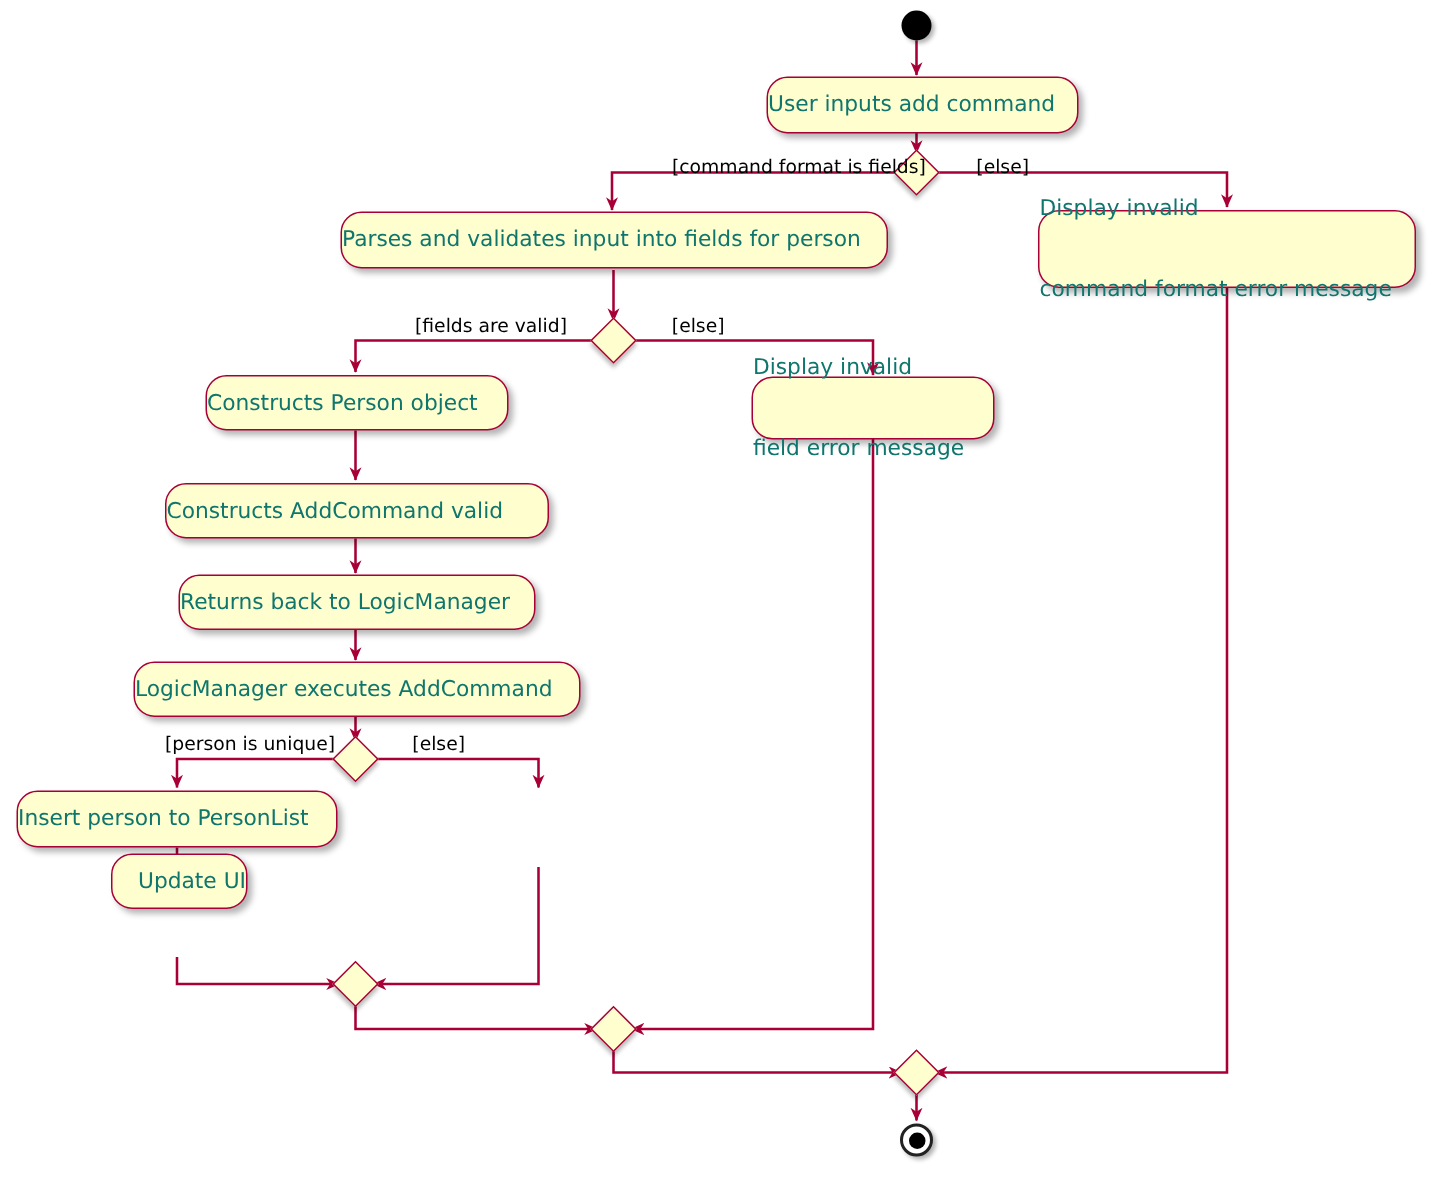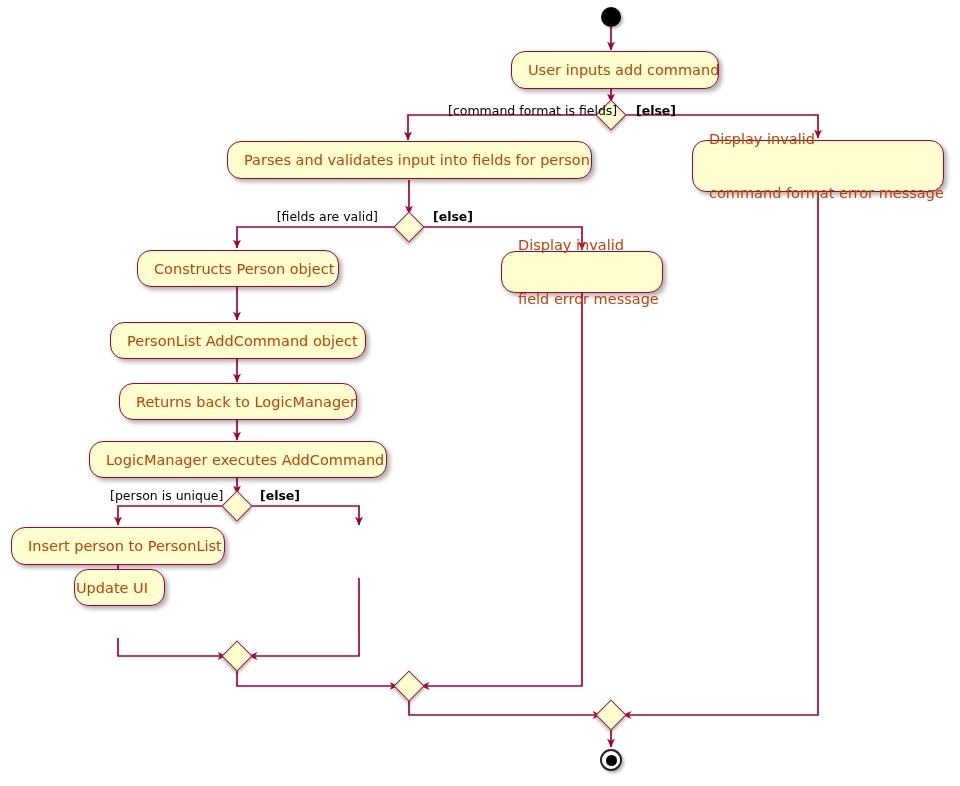--- a/index.html
+++ b/index.html
@@ -22,26 +22,26 @@
     height: 786px;
     pointer-events: none;
   }
   
   .node {
     position: absolute;
     box-sizing: border-box;
     background: #FEFECE;
     border: 1.5px solid #A80036;
     border-radius: 14px;
-    color: #c2410c;
+    color: #0f766e;
     font-size: 14.5px;
     line-height: 18px;
     display: flex;
     align-items: center;
-    padding: 0 16px;
+    padding: 0 0;
     box-shadow: 3px 3px 4px rgba(0,0,0,0.30);
     white-space: pre;
   }
   .node.multiline {
     align-items: center;
   }
   .node .txt { display: block; }
   
   .start-node {
     position: absolute;
@@ -79,21 +79,21 @@
   }
   
   .guard {
     position: absolute;
     font-size: 12.5px;
     line-height: 14px;
     color: #000000;
     white-space: pre;
     background: transparent;
   }
-  .guard.right { text-align: center; font-weight: bold; }
+  .guard.right { text-align: right; }
   .guard.left  { text-align: right; }
 </style>
 </head>
 <body>
 
 <div id="canvas">
 
   <svg id="wires" viewBox="0 0 960 786" xmlns="http://www.w3.org/2000/svg">
     <defs>
       <marker id="arw" markerWidth="10" markerHeight="10" refX="8.5" refY="4" orient="auto" markerUnits="userSpaceOnUse">
@@ -176,21 +176,21 @@
       <span class="txt">Display invalid</span>
       <span class="txt">field error message</span>
     </span>
   </div>
 
   <div class="node" style="left:137px; top:250px; width:202px; height:37px;text-align:right;">
     <span class="txt">Constructs Person object</span>
   </div>
 
   <div class="node" style="left:110px; top:322px; width:256px; height:37px;">
-    <span class="txt">PersonList AddCommand object</span>
+    <span class="txt">Constructs AddCommand valid</span>
   </div>
 
   <div class="node" style="left:119px; top:383px; width:238px; height:37px;">
     <span class="txt">Returns back to LogicManager</span>
   </div>
 
   <div class="node" style="left:89px; top:441px; width:298px; height:37px;">
     <span class="txt">LogicManager executes AddCommand</span>
   </div>
 

